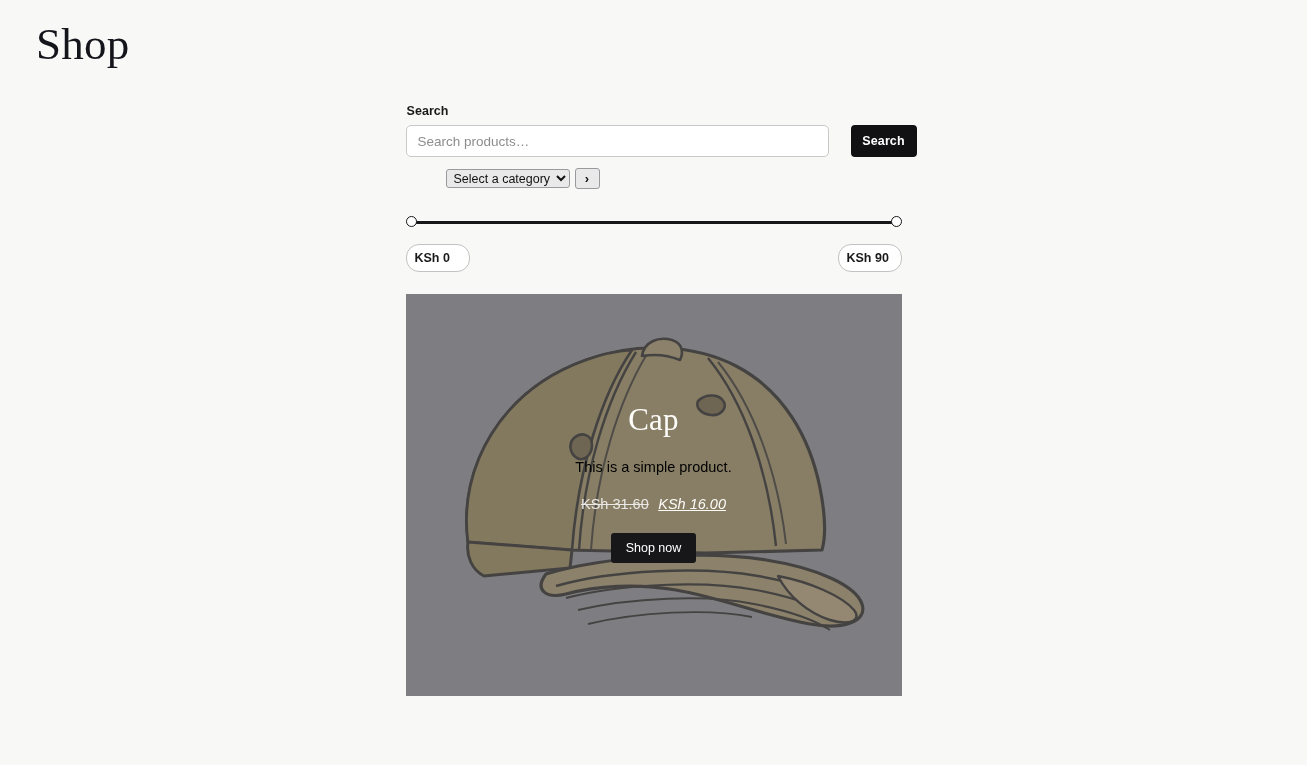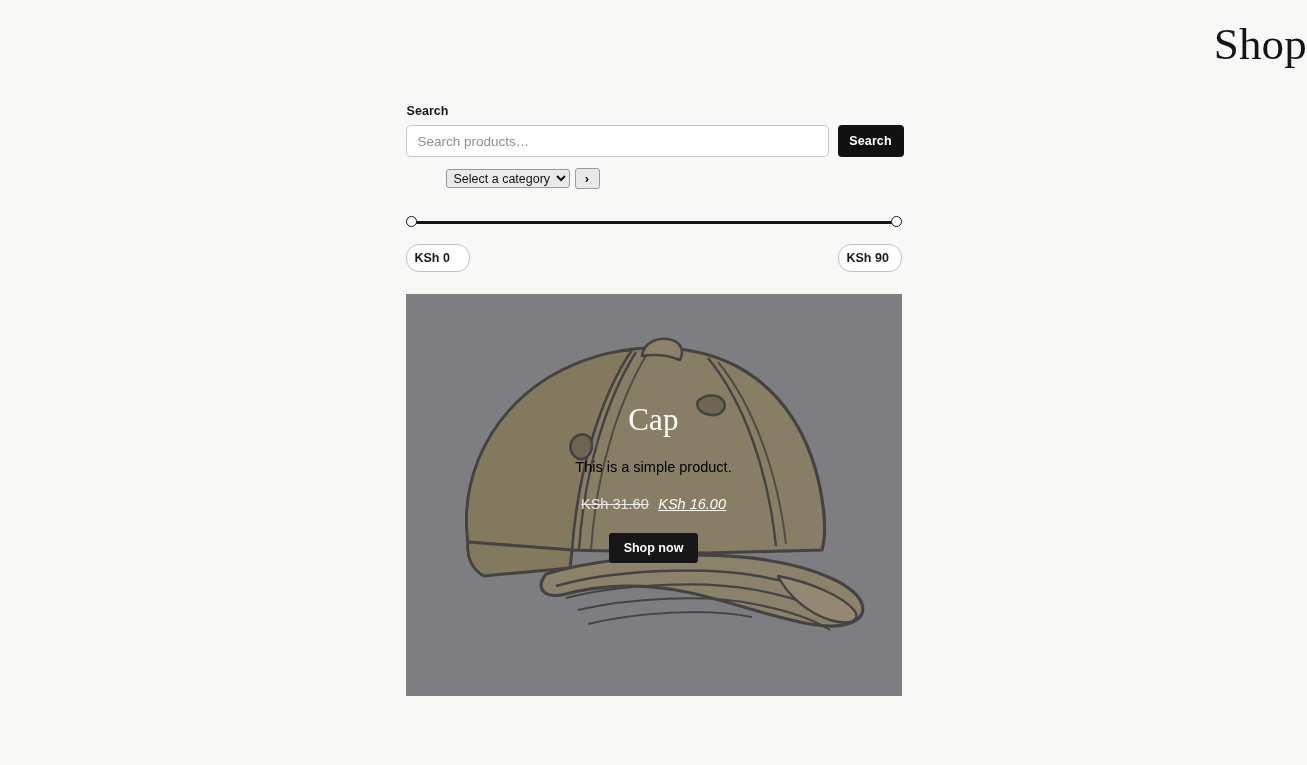--- a/index.html
+++ b/index.html
@@ -23,46 +23,47 @@
     width: 1307px;
     height: 765px;
   }
 
   
   .page-title {
     font-family: "Liberation Serif", serif;
     font-size: 45px;
     font-weight: 400;
     line-height: 1;
-    text-align: right;
+    text-align: left;
     color: #14141b;
     margin: 0;
     padding-top: 22px;
     letter-spacing: 0.2px;
+    padding-left: 36px;
   }
 
   
   .content {
     width: 496px;
     margin: 0 auto;
     padding-top: 37px;
   }
 
   
   .search-label {
     font-size: 12.5px;
     font-weight: 700;
     color: #1a1a1a;
     margin: 0 0 7px 1px;
     letter-spacing: 0.05px;
   }
   .search-row {
     display: flex;
     align-items: stretch;
-    gap: 9px;
+    gap: 22px;
   }
   .search-input {
     flex: 0 0 423px;
     height: 32px;
     border: 1px solid #c9c9c9;
     border-radius: 5px;
     background: #ffffff;
     padding: 0 11px;
     font-family: "Liberation Sans", sans-serif;
     font-size: 13.5px;
@@ -240,21 +241,21 @@
   }
   .shop-now {
     margin-top: 21px;
     background: #17171a;
     color: #ffffff;
     border: none;
     border-radius: 3px;
     padding: 9px 15px;
     font-family: "Liberation Sans", sans-serif;
     font-size: 12.5px;
-    font-weight: 700;
+    font-weight: 400;
     cursor: pointer;
     line-height: 1;
   }
 </style>
 </head>
 <body>
 
 <div class="page">
 
   <h1 class="page-title">Shop</h1>

